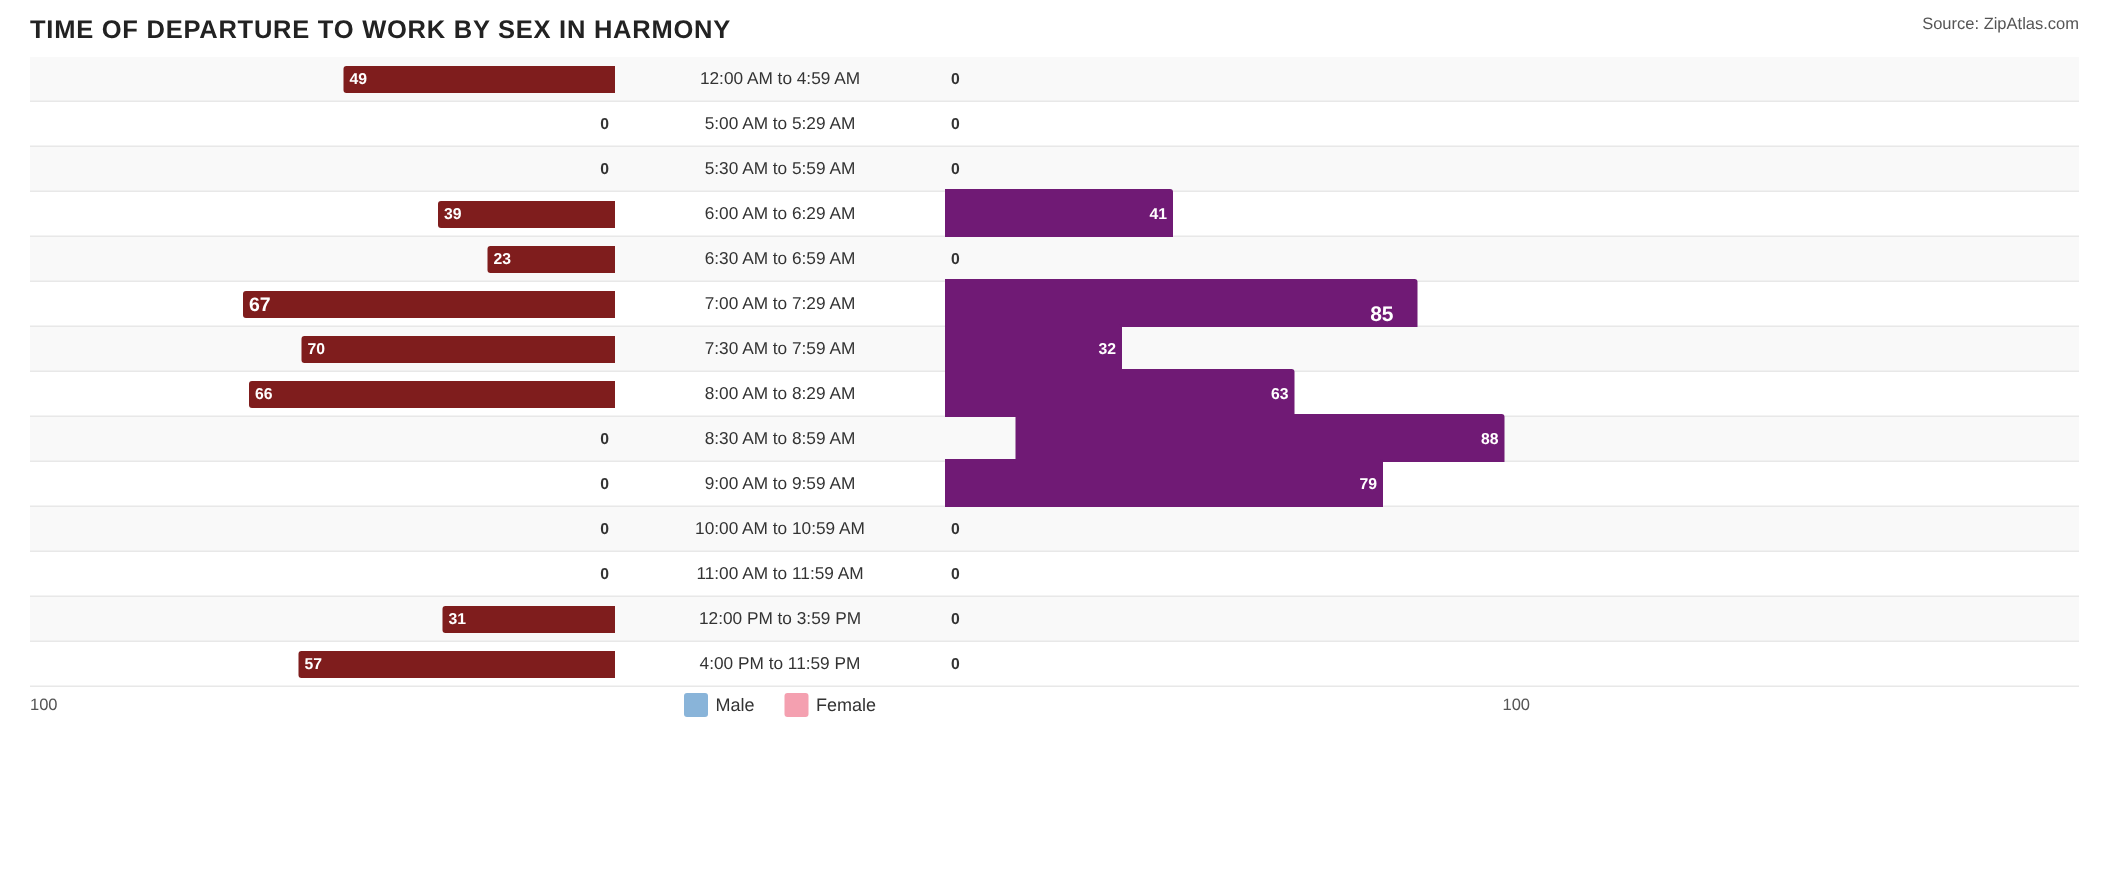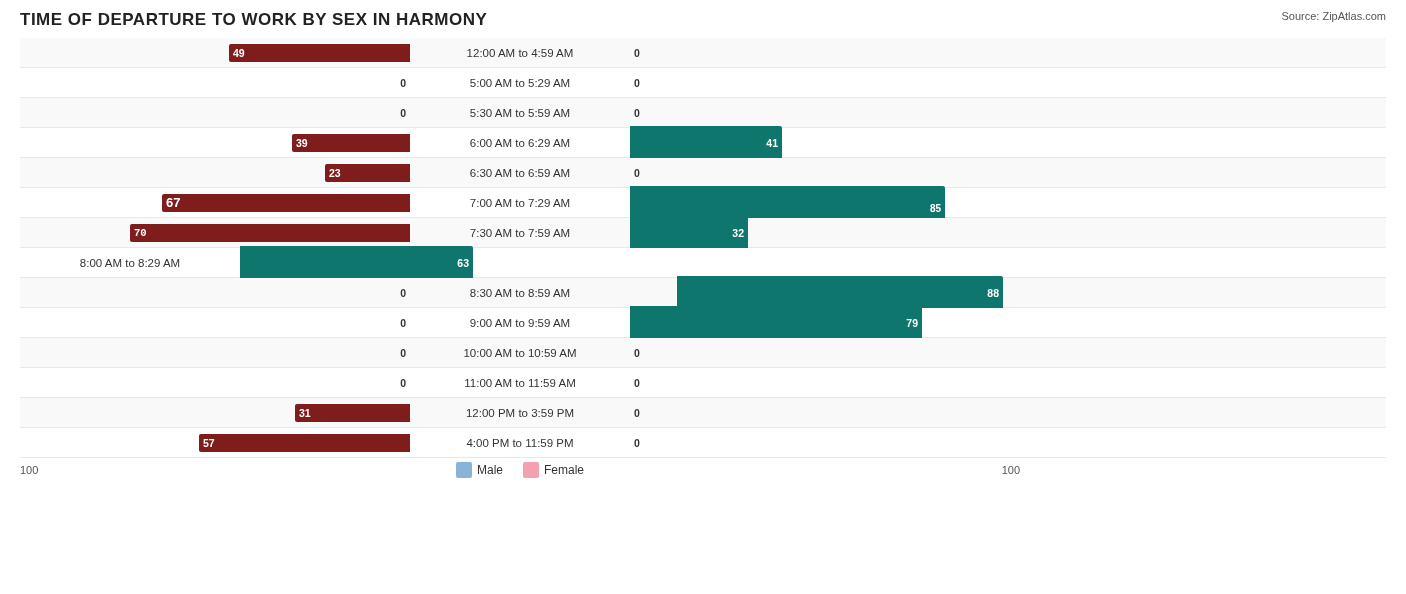--- a/index.html
+++ b/index.html
@@ -82,21 +82,21 @@
       border-radius: 2px 0 0 2px;
       position: absolute;
       right: 0;
       display: flex;
       align-items: center;
       justify-content: flex-start;
       padding-left: 4px;
     }
     .bar-female {
       height: 34px;
-      background: #0f766e;
+      background: #701a75;
       border-radius: 0 2px 2px 0;
       position: absolute;
       left: 0;
       display: flex;
       align-items: center;
       justify-content: flex-end;
       padding-right: 4px;
     }
     .zero-value {
       font-size: 10.5px;
@@ -212,38 +212,43 @@
       </div>
       <div class="row">
         <div class="male-section" style="width: 390px;">
           <div class="bar-male" style="width: 248px;">
             <span style="position: absolute; left: 4px; font-size: 13px; color: rgb(255, 255, 255); font-weight: bold;">67</span>
           </div>
         </div>
         <div class="label-section">7:00 AM to 7:29 AM</div>
         <div class="female-section" style="width: 390px;">
           <div class="bar-female" style="width: 315px;">
-            <span style="position: absolute; right: 4px; font-size: 10px; color: rgb(255, 255, 255); font-weight: bold; margin-top: 12px;">85</span>
-          </div>
-        </div>
-      </div>
-      <div class="row">
-        <div class="male-section" style="width: 390px;">
-          <div class="bar-male" style="width: 280px; font-family: Liberation Mono, monospace;">
+            <span style="position: absolute; right: 16px; font-size: 14px; color: rgb(255, 255, 255); font-weight: bold; margin-top: 12px;">85</span>
+          </div>
+        </div>
+      </div>
+      <div class="row">
+        <div class="male-section" style="width: 390px;">
+          <div class="bar-male" style="width: 209px;">
             <span style="position: absolute; left: 4px; font-size: 10.5px; color: rgb(255, 255, 255); font-weight: bold;">70</span>
           </div>
         </div>
         <div class="label-section">7:30 AM to 7:59 AM</div>
         <div class="female-section" style="width: 390px;">
           <div class="bar-female" style="width: 118px;">
             <span style="position: absolute; right: 4px; font-size: 10.5px; color: rgb(255, 255, 255); font-weight: bold;">32</span>
           </div>
         </div>
       </div>
       <div class="row">
+        <div class="male-section" style="width: 390px;">
+          <div class="bar-male" style="width: 244px;">
+            <span style="position: absolute; left: 4px; font-size: 10.5px; color: rgb(255, 255, 255); font-weight: bold;">66</span>
+          </div>
+        </div>
         <div class="label-section">8:00 AM to 8:29 AM</div>
         <div class="female-section" style="width: 390px;">
           <div class="bar-female" style="width: 233px;">
             <span style="position: absolute; right: 4px; font-size: 10.5px; color: rgb(255, 255, 255); font-weight: bold;">63</span>
           </div>
         </div>
       </div>
       <div class="row">
         <div class="male-section" style="width: 390px;">
           <span class="zero-value" style="position: absolute; right: 4px;">0</span>

